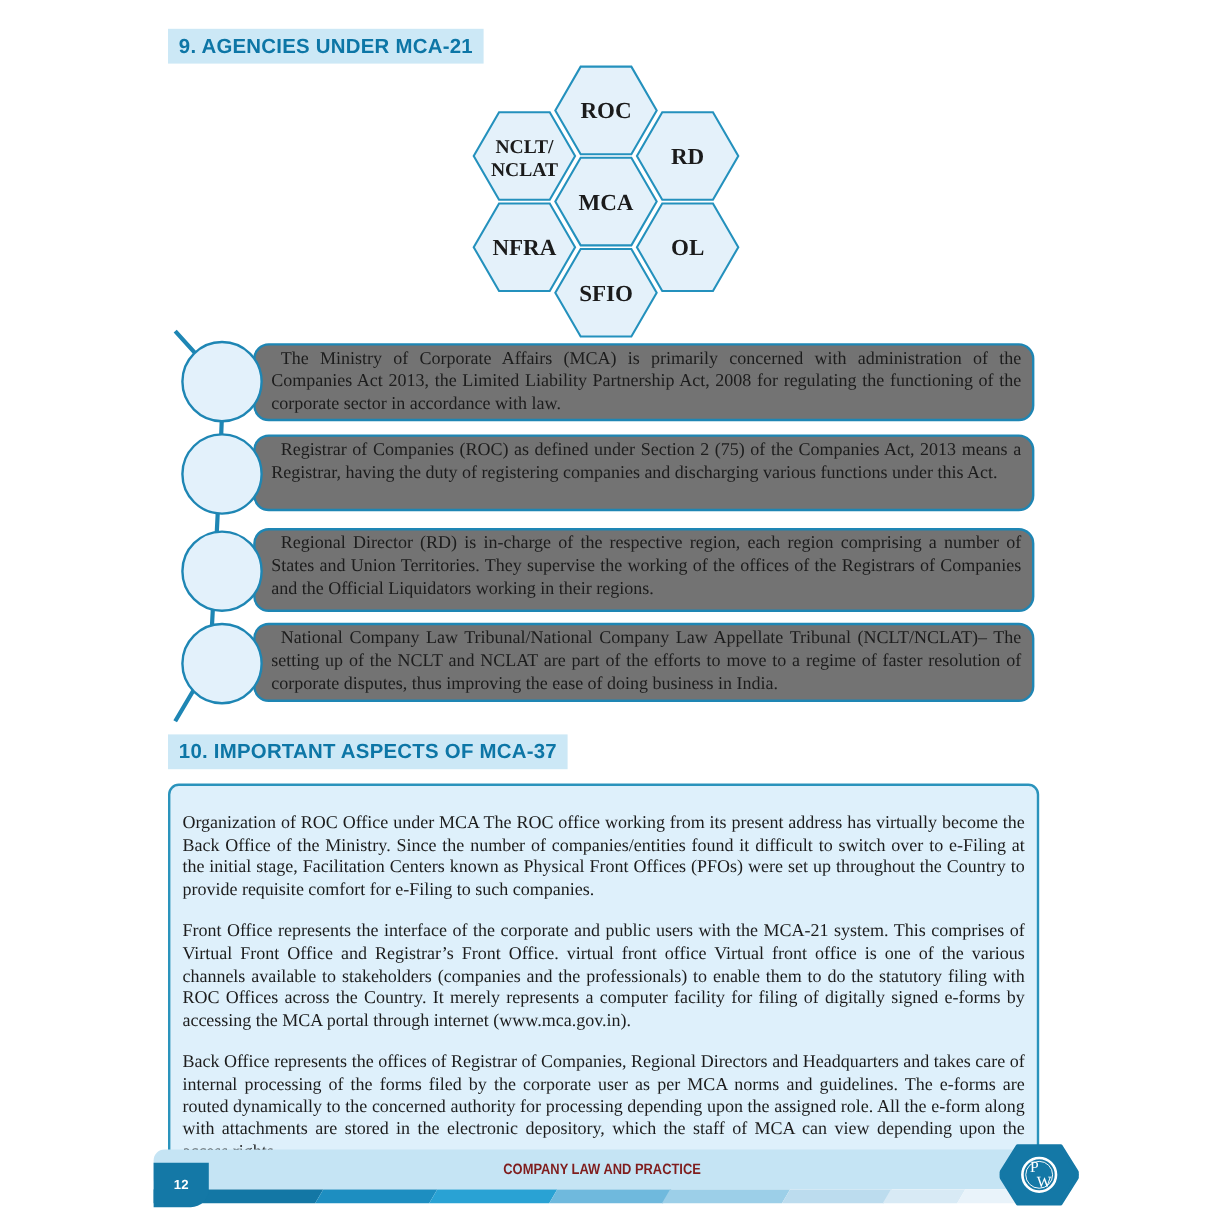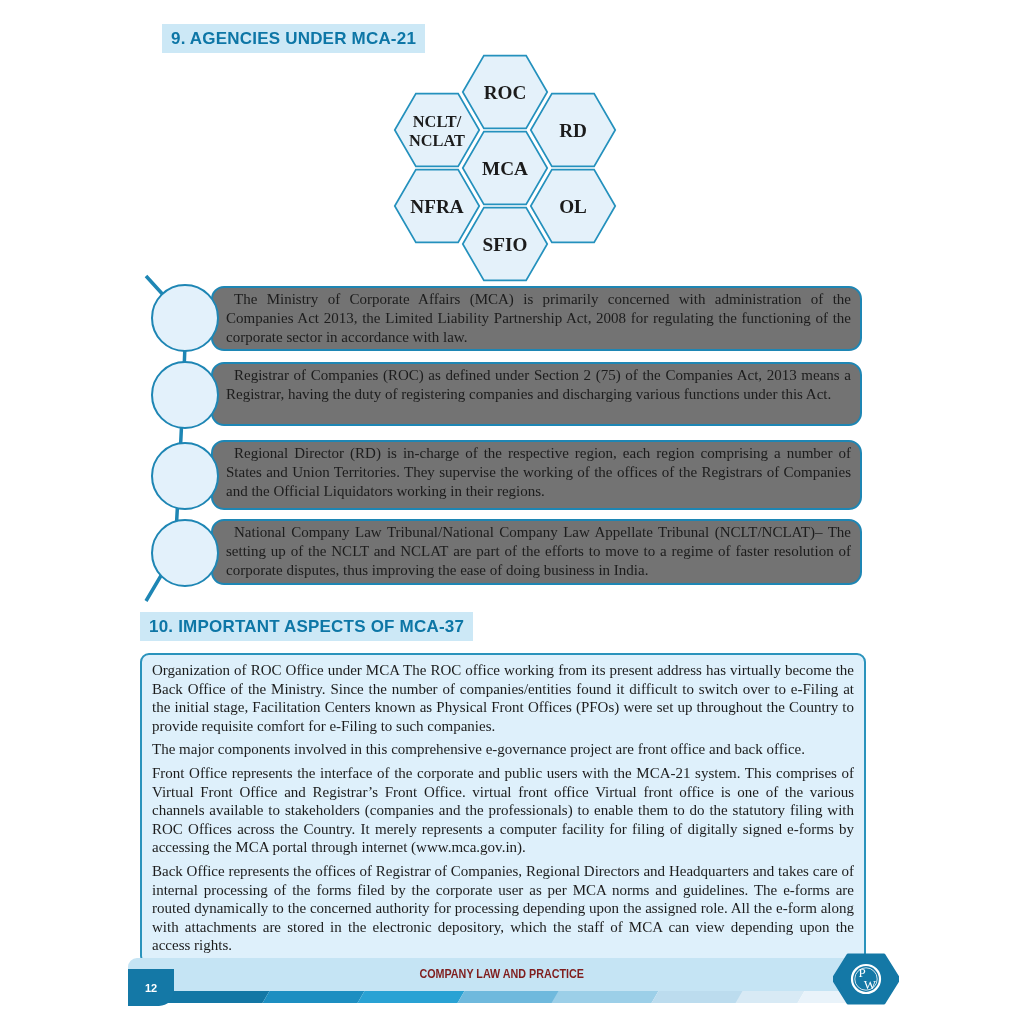--- a/index.html
+++ b/index.html
@@ -5,21 +5,21 @@
   html,body{margin:0;padding:0;background:#ffffff;}
   body{width:1024px;height:1024px;position:relative;overflow:hidden;
        font-family:"Liberation Serif", serif;color:#1c1c1c;}
 
   .sec-heading{
     position:absolute;left:140px;display:inline-block;
     background:#cce8f6;color:#0d76a6;
     font-family:"Liberation Sans", sans-serif;font-weight:bold;
     font-size:17px;letter-spacing:.2px;padding:5px 9px 4px 9px;
   }
-  #heading9{top:24px;margin-left:22px;}
+  #heading9{top:24px;}
   #heading10{top:612px;}
 
   svg.layer{position:absolute;left:0;top:0;width:1024px;height:1024px;z-index:1;}
 
   .hex-poly{fill:#e4f1fa;stroke:#2491bd;stroke-width:1.8;}
   .hex-label{font-family:"Liberation Serif", serif;font-weight:bold;fill:#1b1b1b;
              text-anchor:middle;}
   .connector{fill:none;stroke:#1e86b4;stroke-width:3.5;}
 
   .callout{
@@ -41,21 +41,21 @@
   #circle-0{top:284px;}
   #circle-1{top:361px;}
   #circle-2{top:442px;}
   #circle-3{top:519px;}
 
   .aspects-box{
     position:absolute;left:140px;top:653px;width:726px;z-index:2;
     background:#def0fb;border:2px solid #2a93bc;border-radius:9px;
     box-sizing:border-box;padding:6px 10px 8px 10px;
   }
-  .aspects-box p{margin:0 0 5px 0;font-size:15px;line-height:18.6px;text-align:justify;}
+  .aspects-box p{margin:16px 0 5px 0;font-size:15px;line-height:18.6px;text-align:justify;}
   .aspects-box p:last-child{margin-bottom:0;}
 
   .footer-bar{
     position:absolute;left:128px;top:958px;width:748px;height:33px;
     background:#c5e4f4;border-radius:9px;z-index:2;
   }
   .footer-title{
     position:absolute;left:0;top:0;width:100%;height:33px;line-height:33px;
     text-align:center;color:#7f1d1d;font-family:"Liberation Sans", sans-serif;
     font-weight:bold;font-size:12.5px;letter-spacing:0;
@@ -132,21 +132,20 @@
 
 <div id="circle-0" class="callout-circle"></div>
 <div id="circle-1" class="callout-circle"></div>
 <div id="circle-2" class="callout-circle"></div>
 <div id="circle-3" class="callout-circle"></div>
 
 <div id="heading10" class="sec-heading">10. IMPORTANT ASPECTS OF MCA-37</div>
 
 <div class="aspects-box">
   <p>Organization of ROC Office under MCA The ROC office working from its present address has virtually become the Back Office of the Ministry. Since the number of companies/entities found it difficult to switch over to e-Filing at the initial stage, Facilitation Centers known as Physical Front Offices (PFOs) were set up throughout the Country to provide requisite comfort for e-Filing to such companies.</p>
-  <p>The major components involved in this comprehensive e-governance project are front office and back office.</p>
   <p>Front Office represents the interface of the corporate and public users with the MCA-21 system. This comprises of Virtual Front Office and Registrar’s Front Office. virtual front office Virtual front office is one of the various channels available to stakeholders (companies and the professionals) to enable them to do the statutory filing with ROC Offices across the Country. It merely represents a computer facility for filing of digitally signed e-forms by accessing the MCA portal through internet (www.mca.gov.in).</p>
   <p>Back Office represents the offices of Registrar of Companies, Regional Directors and Headquarters and takes care of internal processing of the forms filed by the corporate user as per MCA norms and guidelines. The e-forms are routed dynamically to the concerned authority for processing depending upon the assigned role. All the e-form along with attachments are stored in the electronic depository, which the staff of MCA can view depending upon the access rights.</p>
 </div>
 
 <div class="footer-bar">
   <div class="footer-title">
     <span>COMPANY LAW AND PRACTICE</span>
   </div>
 </div>
 

